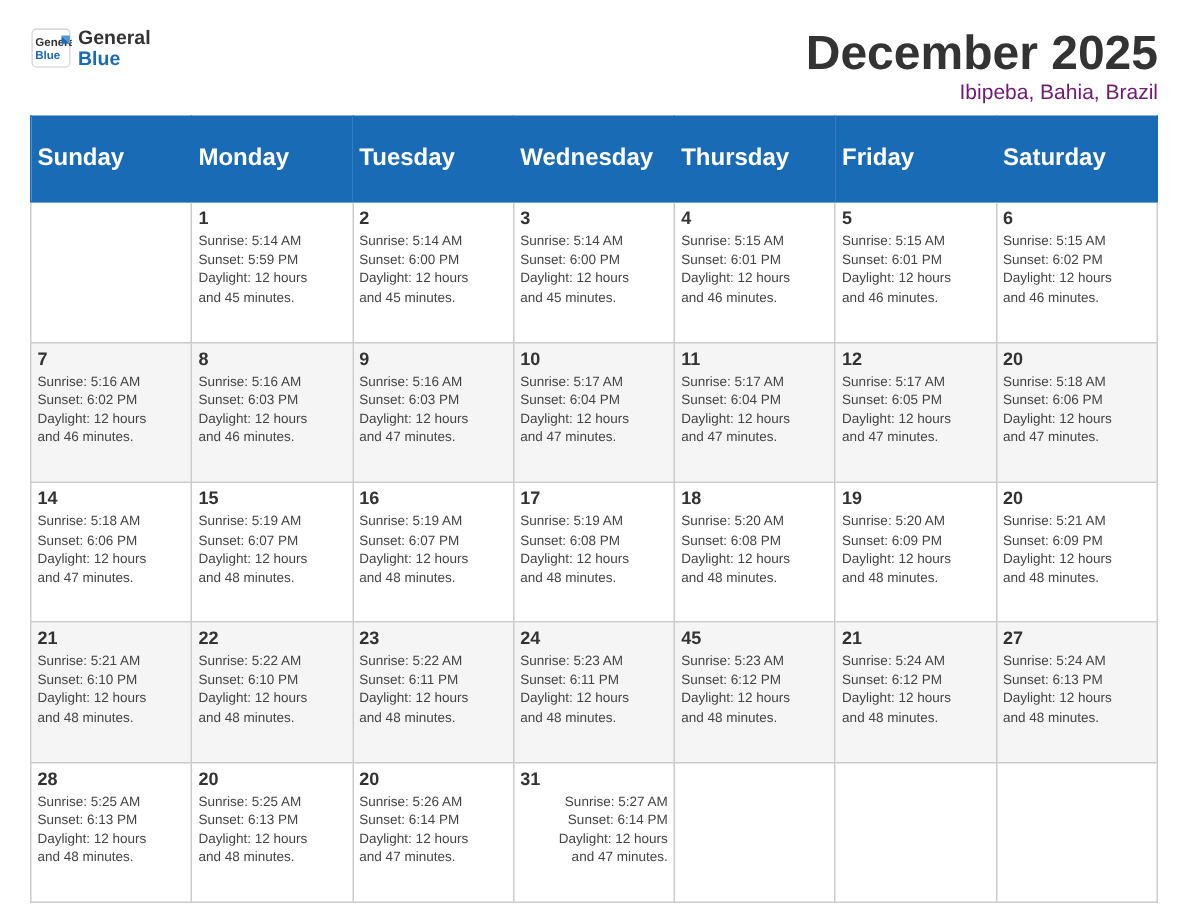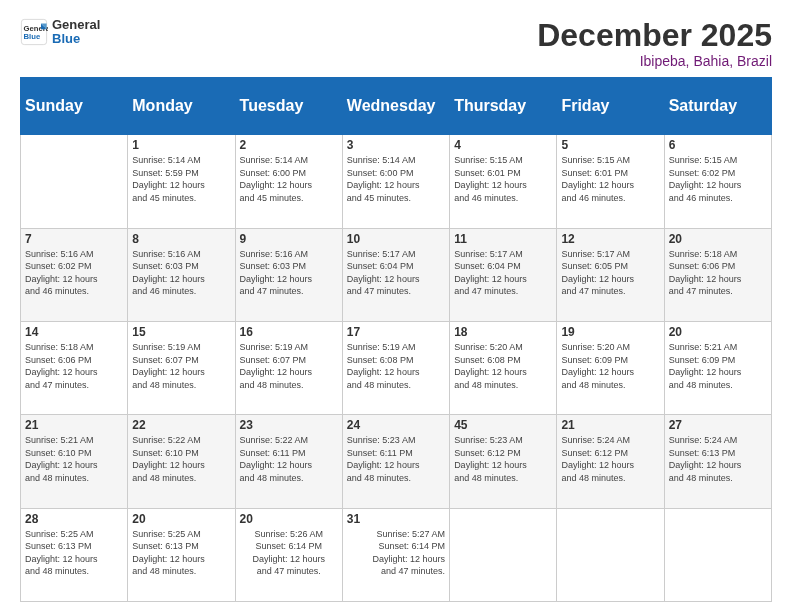--- a/index.html
+++ b/index.html
@@ -339,21 +339,21 @@
           </td>
           <td>
             <span class="day-num">20</span>
             <div class="day-info" style="white-space: pre-line;">Sunrise: 5:25 AM
 Sunset: 6:13 PM
 Daylight: 12 hours
 and 48 minutes.</div>
           </td>
           <td>
             <span class="day-num">20</span>
-            <div class="day-info" style="white-space: pre-line; text-align: center;">Sunrise: 5:26 AM
+            <div class="day-info" style="white-space: pre-line;">Sunrise: 5:26 AM
 Sunset: 6:14 PM
 Daylight: 12 hours
 and 47 minutes.</div>
           </td>
           <td>
             <span class="day-num">31</span>
             <div class="day-info" style="white-space: pre-line; text-align: right;">Sunrise: 5:27 AM
 Sunset: 6:14 PM
 Daylight: 12 hours
 and 47 minutes.</div>

